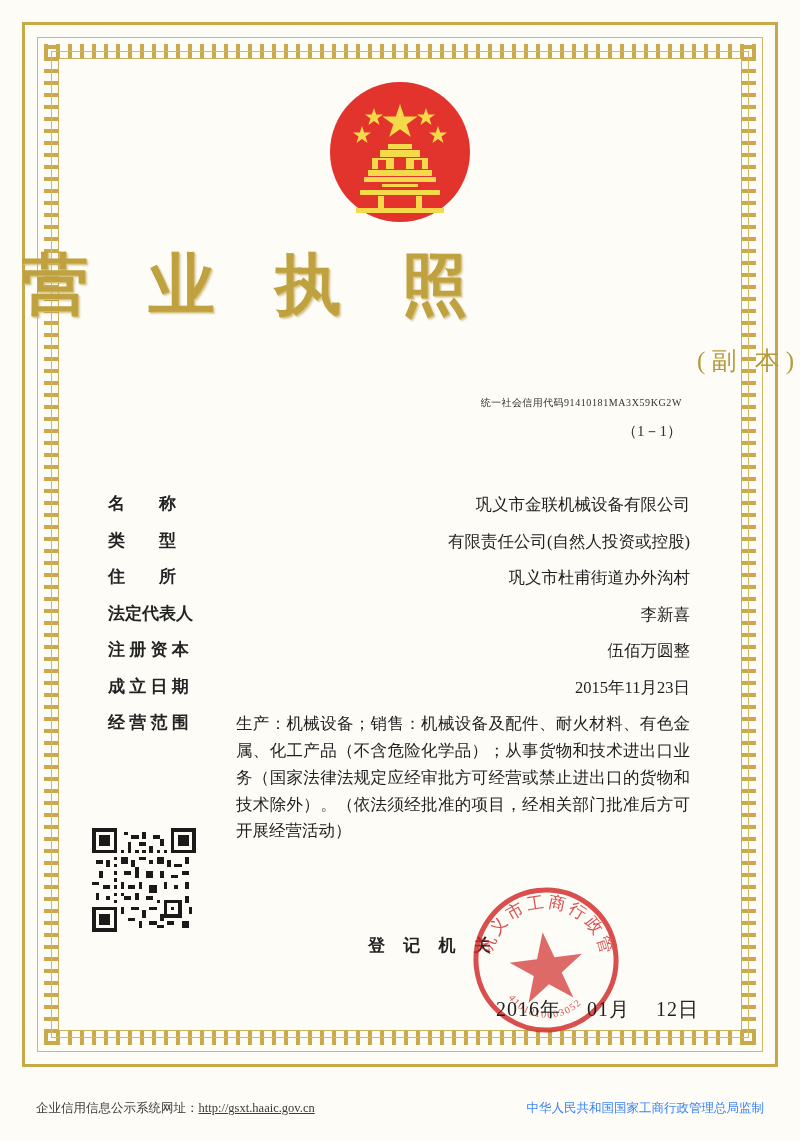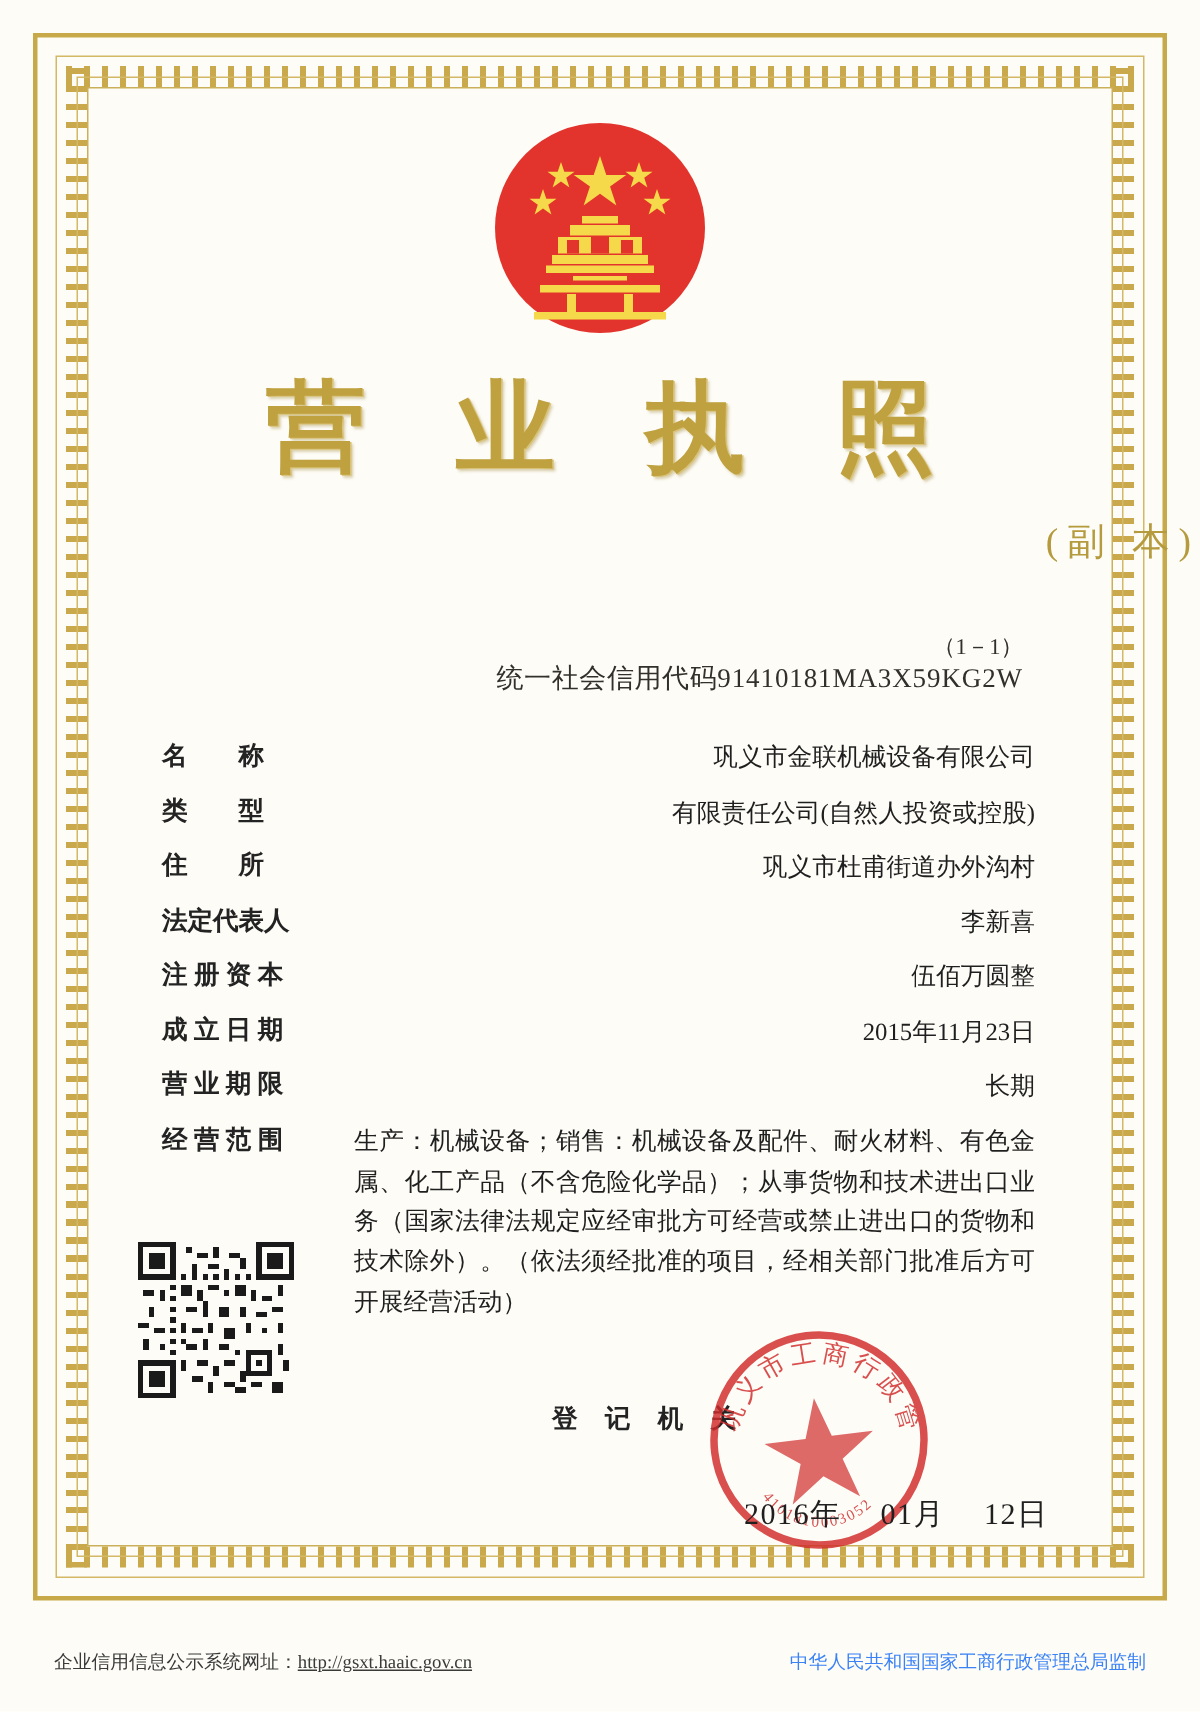--- a/index.html
+++ b/index.html
@@ -66,21 +66,21 @@
     top: 78px;
     width: 160px;
     height: 148px;
   }
 
   
   .title {
     position: absolute;
     top: 240px;
     left: 0; right: 0;
-    text-align: center;
+    text-align: left;
     font-family: "Liberation Serif", "DejaVu Serif", serif;
     font-size: 66px;
     font-weight: bold;
     letter-spacing: 22px;
     text-indent: 22px;
     color: #bfa13f;
     text-shadow: 1px 1px 0 #d9c279, 2px 2px 2px rgba(150,120,30,.35);
   }
   .subtitle {
     position: absolute;
@@ -90,25 +90,24 @@
     font-size: 25px;
     letter-spacing: 6px;
     color: #b59a3e;
   }
 
   
   .credit-line {
     position: absolute;
     top: 396px;
     right: 118px;
-    font-size: 18px;
+    font-size: 10px;
     color: #33302b;
     letter-spacing: .4px;
     white-space: nowrap;
-    margin-top: 44px;
   }
   .credit-code {
     font-family: "Liberation Serif", "DejaVu Serif", serif;
     letter-spacing: .6px;
   }
   .page-no {
     position: absolute;
     top: 422px;
     right: 118px;
     font-size: 15px;
@@ -276,24 +275,20 @@
       <div class="field-label">法定代表人</div>
       <div class="field-value">李新喜</div>
     </div>
     <div class="field-row">
       <div class="field-label">注 册 资 本</div>
       <div class="field-value">伍佰万圆整</div>
     </div>
     <div class="field-row">
       <div class="field-label">成 立 日 期</div>
       <div class="field-value">2015年11月23日</div>
-    </div>
-    <div class="field-row">
-      <div class="field-label">营 业 期 限</div>
-      <div class="field-value">长期</div>
     </div>
     <div class="field-row">
       <div class="field-label">经 营 范 围</div>
       <div class="field-value scope">生产：机械设备；销售：机械设备及配件、耐火材料、有色金属、化工产品（不含危险化学品）；从事货物和技术进出口业务（国家法律法规定应经审批方可经营或禁止进出口的货物和技术除外）。（依法须经批准的项目，经相关部门批准后方可开展经营活动）</div>
     </div>
   </div>
 
   <div class="qr">
     <svg viewBox="0 0 29 29" width="104" height="104" shape-rendering="crispEdges" aria-hidden="true">
       <rect width="29" height="29" fill="#fdfcf7"></rect>

